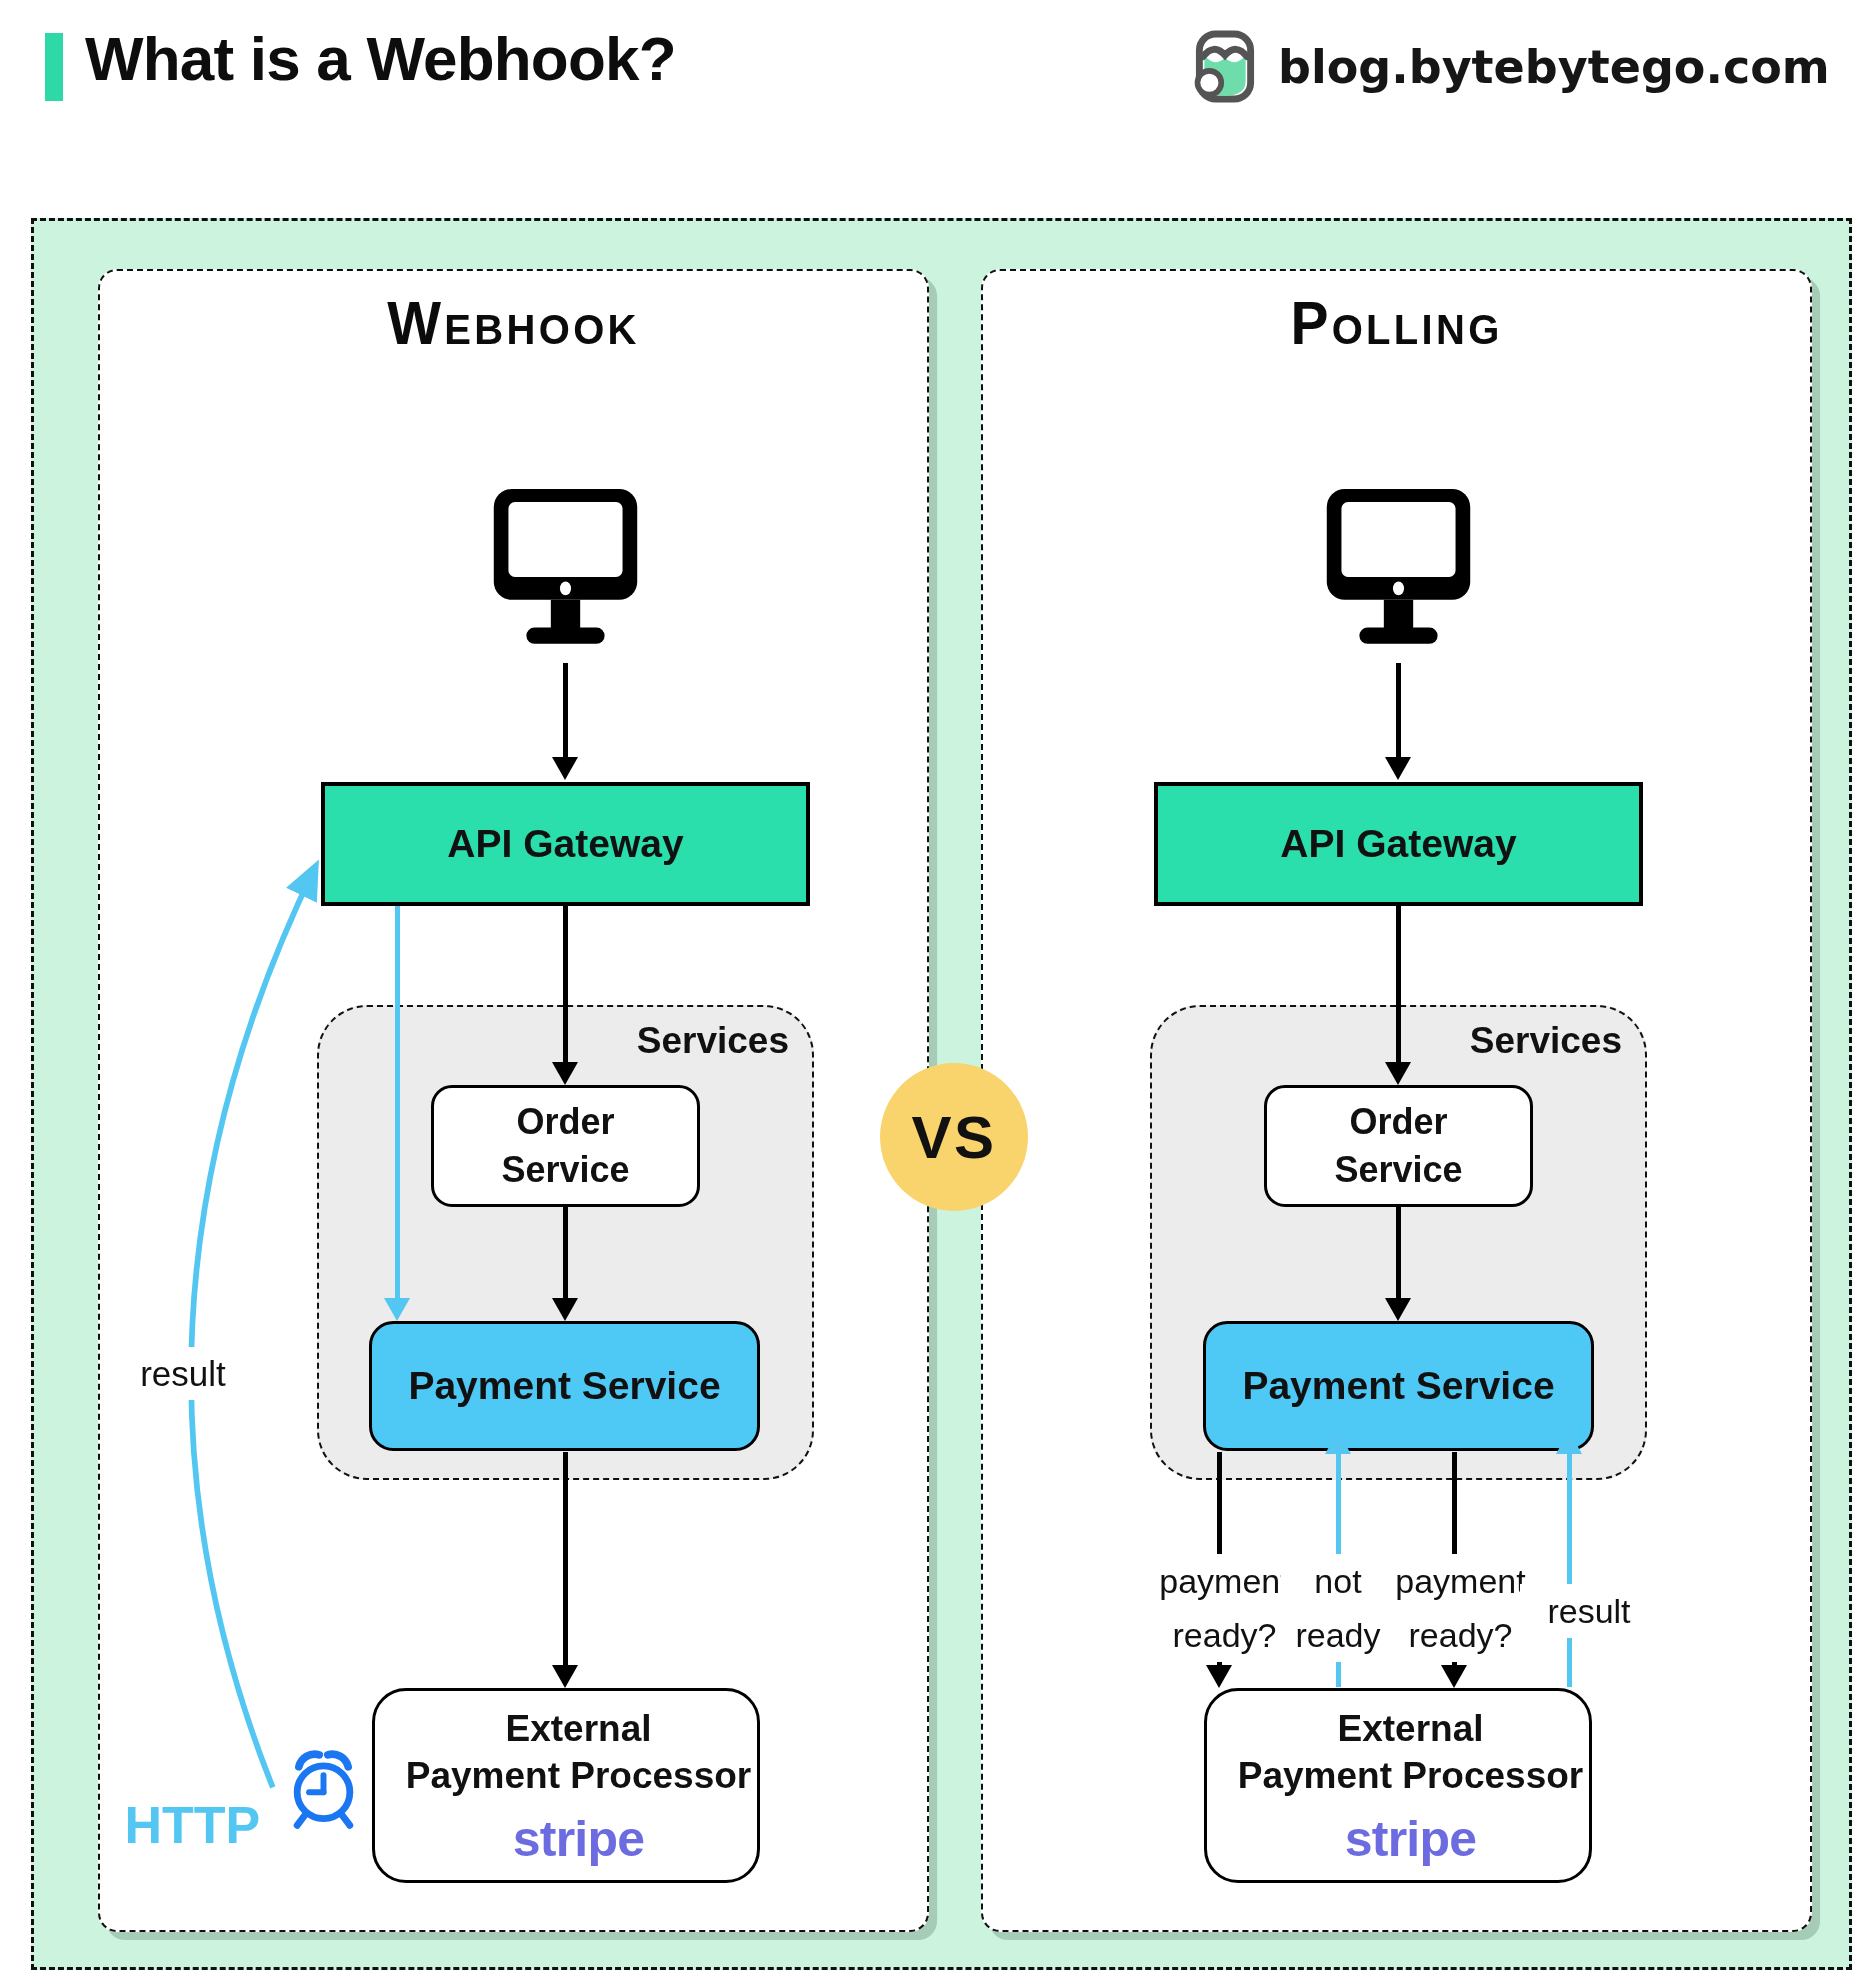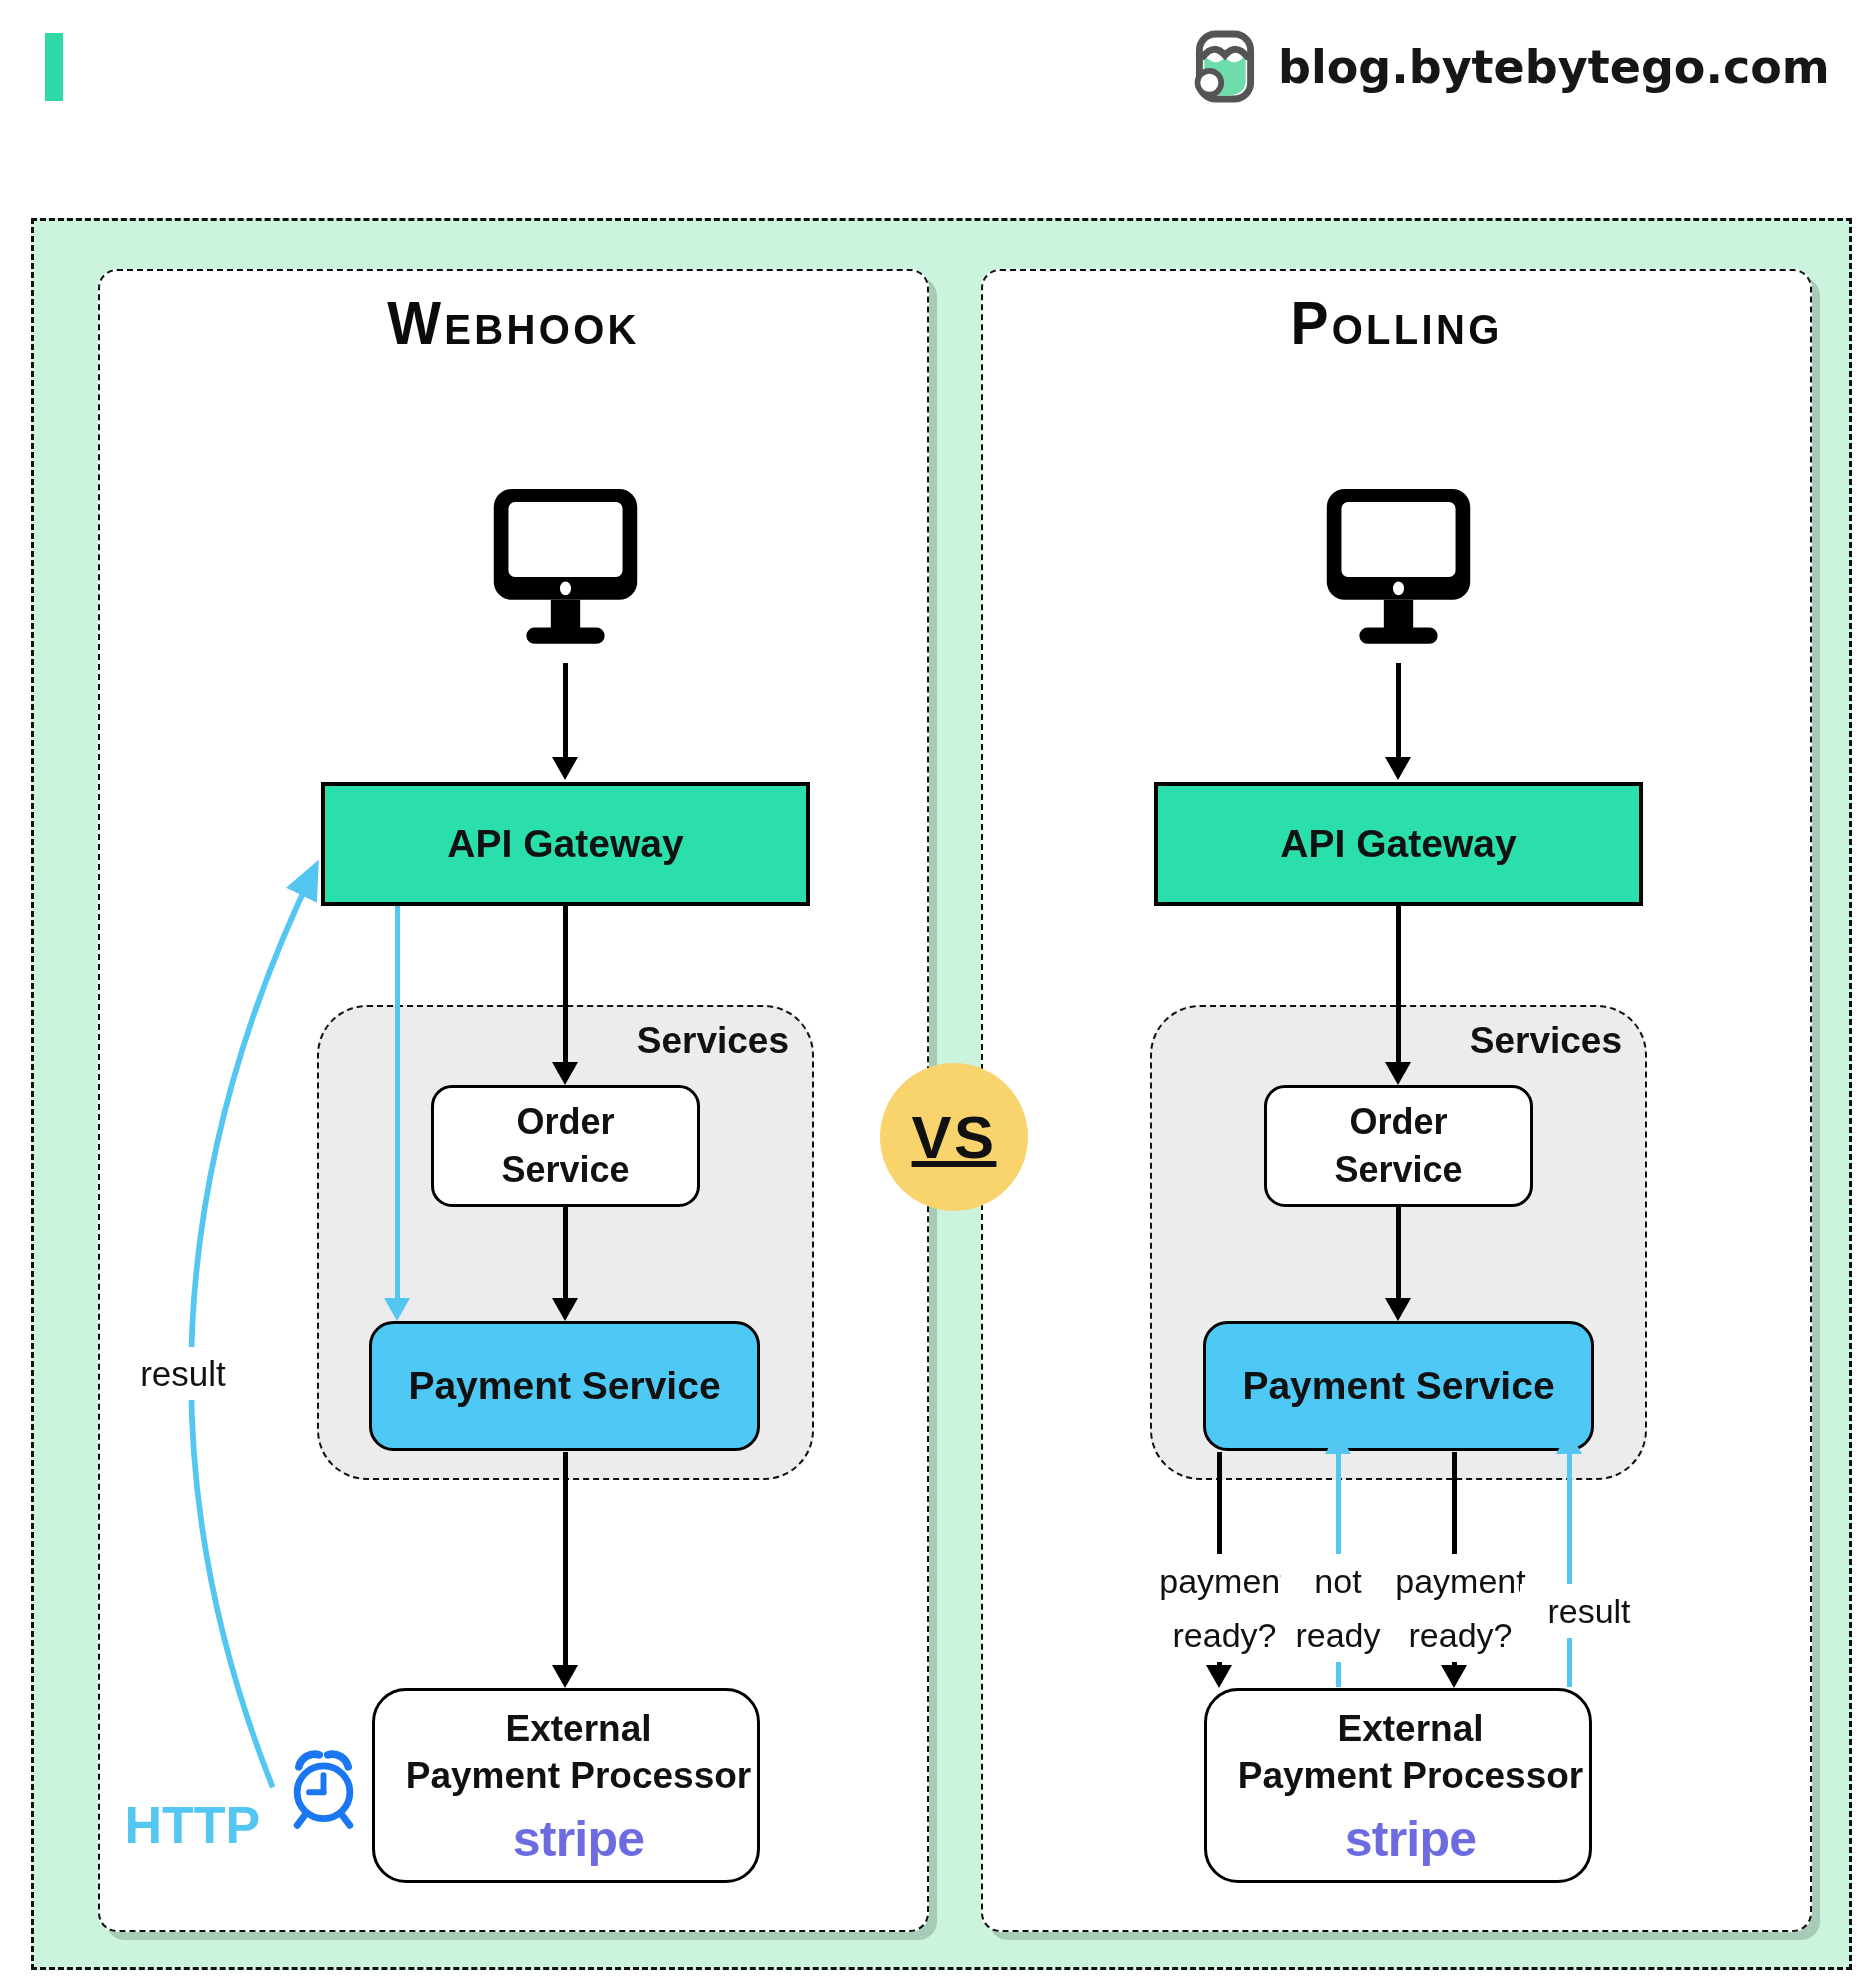--- a/index.html
+++ b/index.html
@@ -55,30 +55,31 @@
   .note{position:absolute;background:#fff;text-align:center;z-index:2;}
   .callback-note{left:181px;top:1300px;width:570px;font-size:37px;line-height:68px;color:#F86E63;}
   .result-note-webhook{left:18px;top:1076px;width:130px;font-size:35px;padding:6.5px 0;}
   .http-note{left:24.4px;top:1524px;width:130px;font-size:52px;font-weight:700;color:#53C6F1;}
   .poll-label{font-size:34px;line-height:54px;font-weight:500;}
   .clock{position:absolute;left:181px;top:1470px;width:85px;height:94px;z-index:2;}
 
   
   .vs-badge{position:absolute;left:880px;top:1063px;width:148px;height:148px;border-radius:50%;
             background:#F9D36B;display:flex;align-items:center;justify-content:center;
-            font-size:60px;font-weight:700;letter-spacing:2.4px;z-index:5;text-decoration:underline;}
+            font-size:60px;font-weight:700;letter-spacing:2.4px;z-index:5;}
 
   .monitor{position:absolute;width:163px;height:173px;}
 </style>
 </head>
 <body>
 
 <div class="stage">
 
   <div class="accent-bar"></div>
+  <h1 class="page-title">What is a Webhook?</h1>
   <div class="brand">
     <svg viewBox="0 0 100 120">
       <rect x="9" y="8" width="82" height="104" rx="26" fill="#ffffff" stroke="#545454" stroke-width="11"></rect>
       <path d="M17 42 Q33 62 50 46 Q67 62 83 42 L83 84 Q83 106 50 107 Q17 106 17 84 Z" fill="#6FDCAB"></path>
       <path d="M15 44 Q32 22 50 42 Q68 22 85 44" fill="none" stroke="#545454" stroke-width="11" stroke-linecap="round"></path>
       <circle cx="25" cy="86" r="19" fill="#ffffff" stroke="#545454" stroke-width="9"></circle>
     </svg>
     <span class="site-url">blog.bytebytego.com</span>
   </div>
 

